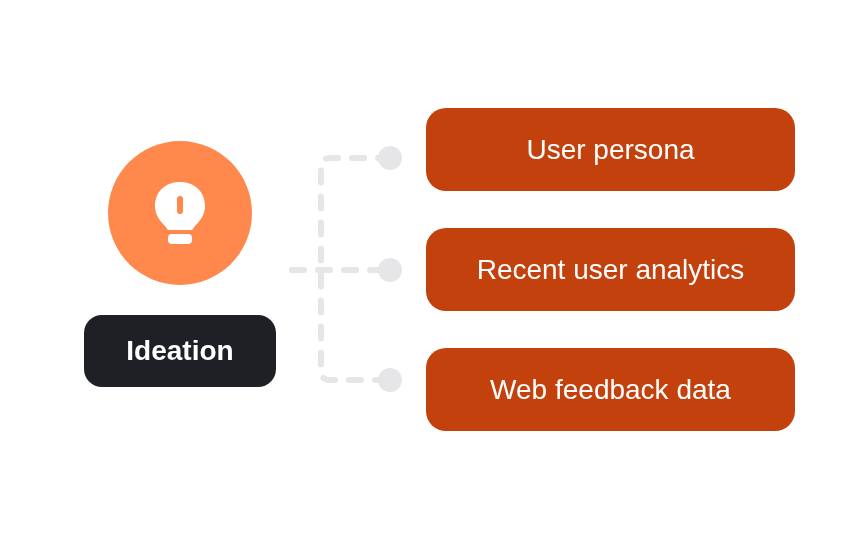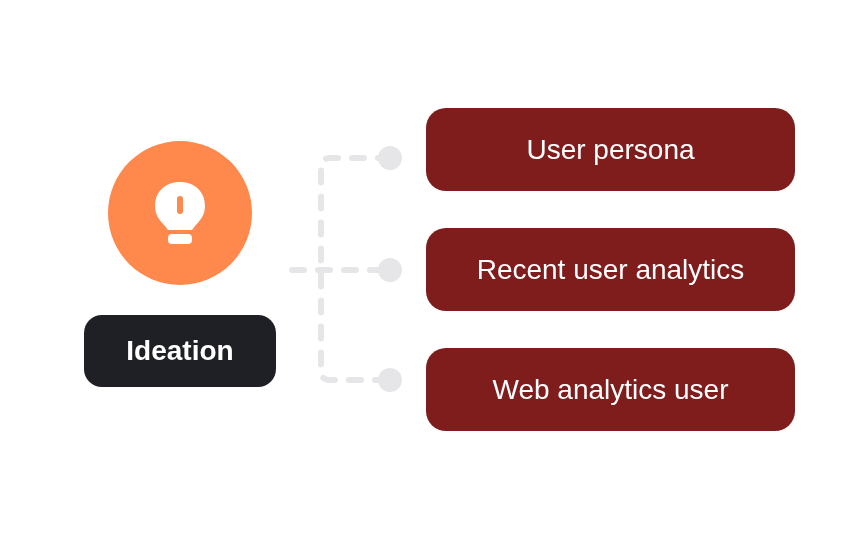--- a/index.html
+++ b/index.html
@@ -1,20 +1,20 @@
 <!DOCTYPE html>
 <html><head>
 <meta charset="utf-8">
 <style>
   html, body { margin: 0; padding: 0; }
   body { width: 864px; height: 540px; background: #ffffff; position: relative; overflow: hidden; font-family: "Liberation Sans", sans-serif; }
   .circle { position: absolute; left: 108px; top: 141px; width: 144px; height: 144px; border-radius: 50%; background: #FF884D; display: flex; align-items: center; justify-content: center; }
   .ideation { position: absolute; left: 84px; top: 315px; width: 192px; height: 72px; border-radius: 18px; background: #1F2026; color: #fff; display: flex; align-items: center; justify-content: center; font-weight: bold; font-size: 28px; }
   .connectors { position: absolute; left: 0; top: 0; }
-  .node { position: absolute; left: 426px; width: 369px; height: 83px; border-radius: 20px; background: #7f1d1d; color: #fff; display: flex; align-items: center; justify-content: center; font-size: 28px; }
+  .node { position: absolute; left: 426px; width: 369px; height: 83px; border-radius: 20px; background: #c2410c; color: #fff; display: flex; align-items: center; justify-content: center; font-size: 28px; }
 </style>
 </head>
 <body>
 
 <div class="circle">
   <svg width="60" height="70" viewBox="0 0 60 70">
     <path d="M30 4 C15 4 5 14 5 28 C5 37 10 43 15 48 L18 52 L42 52 L45 48 C50 43 55 37 55 28 C55 14 45 4 30 4 Z" fill="#fff"></path>
     <rect x="27" y="18" width="6" height="18" rx="3" fill="#FF884D"></rect>
     <rect x="18" y="56" width="24" height="10" rx="4" fill="#fff"></rect>
   </svg>
@@ -27,13 +27,13 @@
     <path d="M390 158 L330 158 Q321 158 321 167 L321 371 Q321 380 330 380 L390 380"></path>
     <path d="M292 270 L390 270"></path>
   </g>
   <circle cx="390" cy="158" r="12" fill="#E6E6E8"></circle>
   <circle cx="390" cy="270" r="12" fill="#E6E6E8"></circle>
   <circle cx="390" cy="380" r="12" fill="#E6E6E8"></circle>
 </svg>
 
 <div class="node" style="top:108px">User persona</div>
 <div class="node" style="top:228px">Recent user analytics</div>
-<div class="node" style="top:348px">Web analytics user</div>
+<div class="node" style="top:348px">Web feedback data</div>
 
 </body></html>

